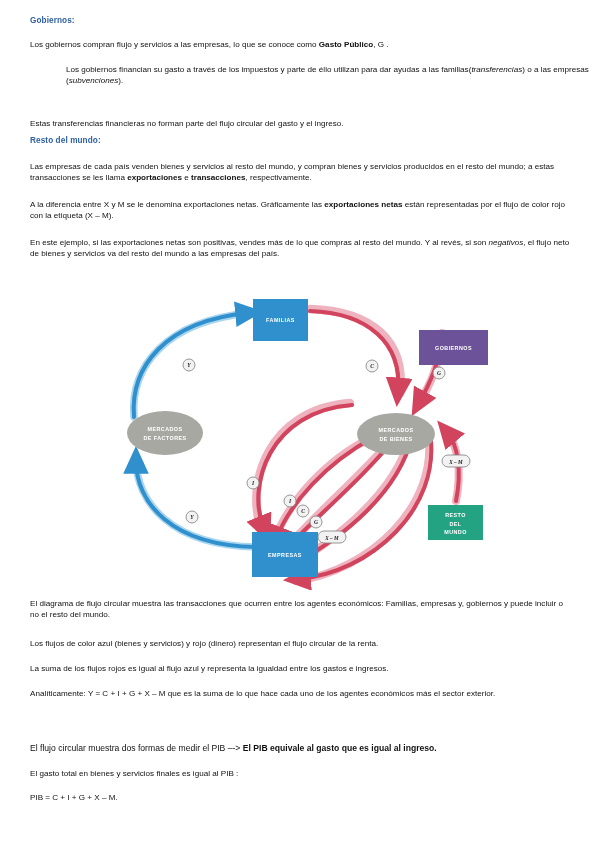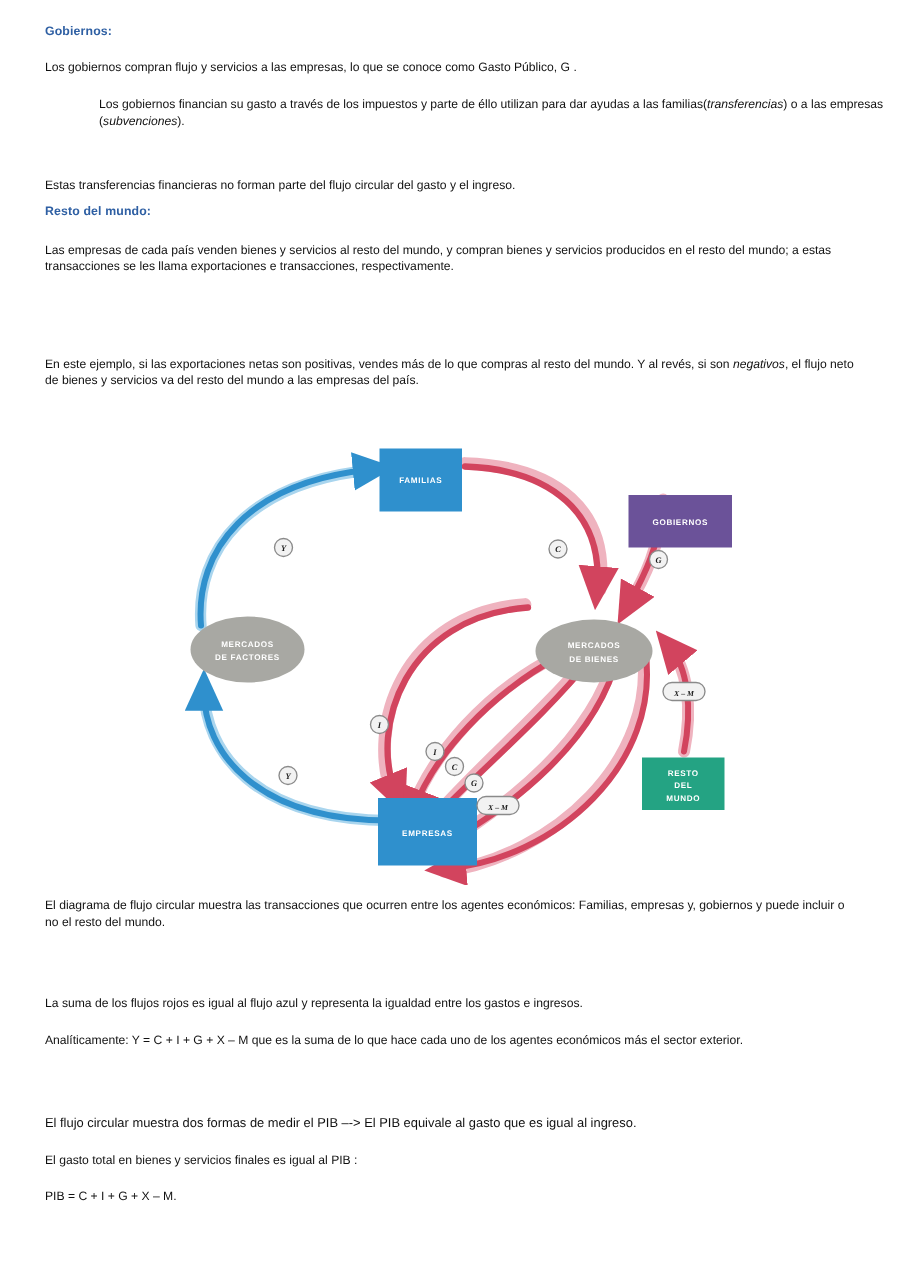--- a/index.html
+++ b/index.html
@@ -29,21 +29,21 @@
     letter-spacing: 0.1px;
     margin: 0;
   }
   p.para {
     font-size: 8.1px;
     line-height: 1.42;
     margin: 0;
     text-align: left;
     color: #111;
   }
-  .b { font-weight: normal; text-align: center; }
+  .b { font-weight: bold; text-align: center; }
   .i { font-style: italic; }
   .center { text-align: center; }
 
   
   .blk { position: absolute; left: 30px; width: 540px; }
 
   
   #diagram {
     position: absolute;
     left: 110px;
@@ -100,20 +100,23 @@
   </div>
 
   <div class="blk" style="top:136px;">
     <div class="heading">Resto del mundo:</div>
   </div>
 
   <div class="blk" style="top:161px;">
     <p class="para"><span>Las empresas de cada país venden bienes y servicios al resto del mundo, y compran bienes y servicios producidos en el resto del mundo; a estas transacciones se les llama </span><span class="b">exportaciones</span><span> e </span><span class="b">transacciones</span><span>, respectivamente.</span></p>
   </div>
 
+  <div class="blk" style="top:199px;">
+    <p class="para"><span>A la diferencia entre X y M se le denomina exportaciones netas. Gráficamente las </span><span class="b">exportaciones netas</span><span> están representadas por el flujo de color rojo con la etiqueta (X – M).</span></p>
+  </div>
 
   <div class="blk" style="top:237px;">
     <p class="para"><span>En este ejemplo, si las exportaciones netas son positivas, vendes más de lo que compras al resto del mundo. Y al revés, si son </span><span class="i">negativos</span><span>, el flujo neto de bienes y servicios va del resto del mundo a las empresas del país.</span></p>
   </div>
 
   <div id="diagram">
     <svg width="390" height="305" viewBox="0 0 390 305" xmlns="http://www.w3.org/2000/svg">
       <defs>
         <marker id="arrBlue" markerWidth="7" markerHeight="7" refX="3.2" refY="3.2" orient="auto">
           <path d="M0,0 L7,3.2 L0,6.4 Z" fill="#2f90cd"></path>
@@ -245,20 +248,23 @@
         <rect x="208" y="246" width="28" height="12" rx="6" ry="6" fill="#f2f2f2" stroke="#8a8a8a" stroke-width="0.9"></rect>
         <text class="flow-label-sm" x="222" y="255">X – M</text>
       </g>
     </svg>
   </div>
 
   <div class="blk" style="top:598px;">
     <p class="para">El diagrama de flujo circular muestra las transacciones que ocurren entre los agentes económicos: Familias, empresas y, gobiernos y puede incluir o no el resto del mundo.</p>
   </div>
 
+  <div class="blk" style="top:638px;">
+    <p class="para">Los flujos de color azul (bienes y servicios) y rojo (dinero) representan el flujo circular de la renta.</p>
+  </div>
 
   <div class="blk" style="top:663px;">
     <p class="para">La suma de los flujos rojos es igual al flujo azul y representa la igualdad entre los gastos e ingresos.</p>
   </div>
 
   <div class="blk" style="top:688px;">
     <p class="para">Analíticamente: Y = C + I + G + X – M que es la suma de lo que hace cada uno de los agentes económicos más el sector exterior.</p>
   </div>
 
   <div class="blk" style="top:742px;">

